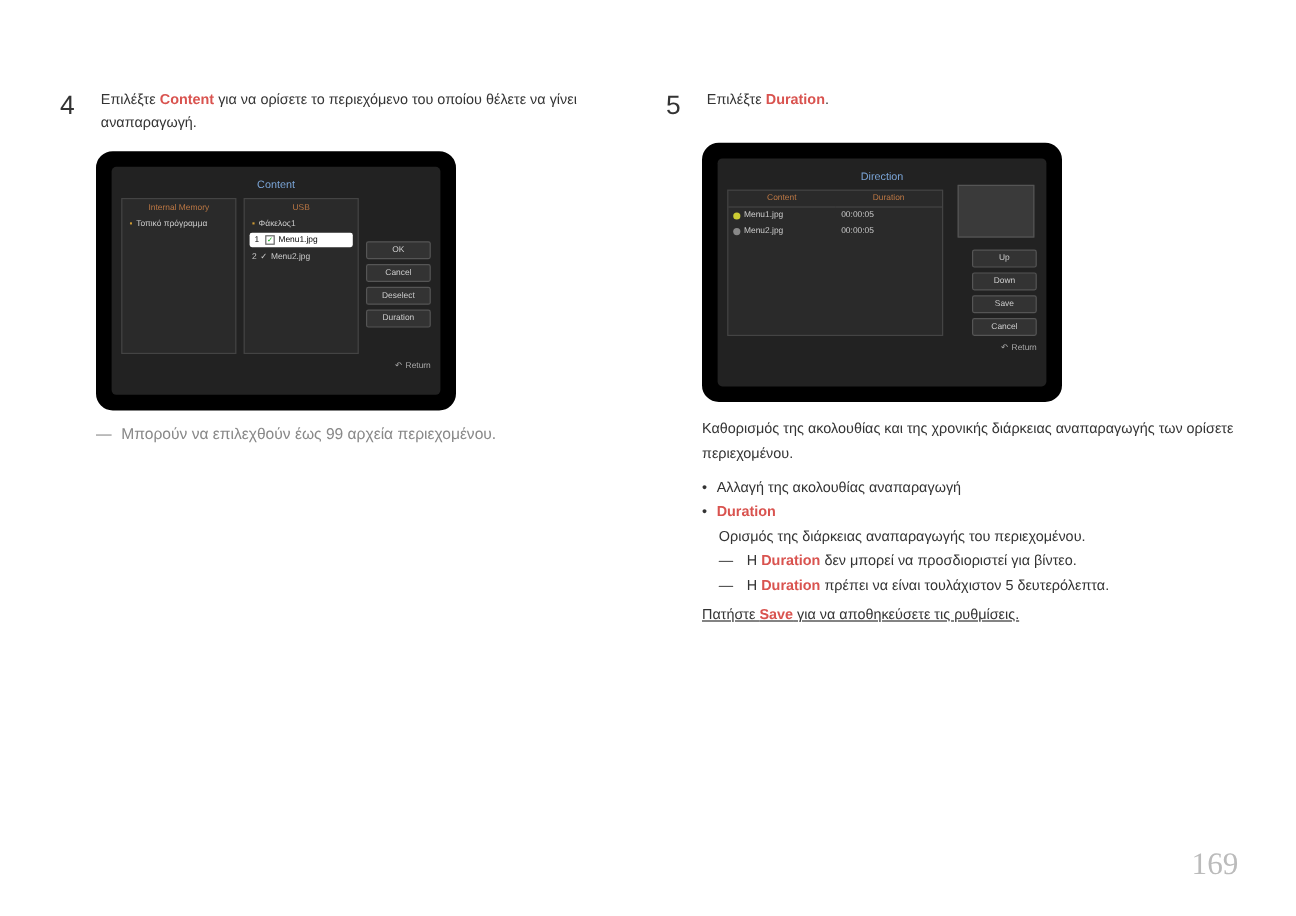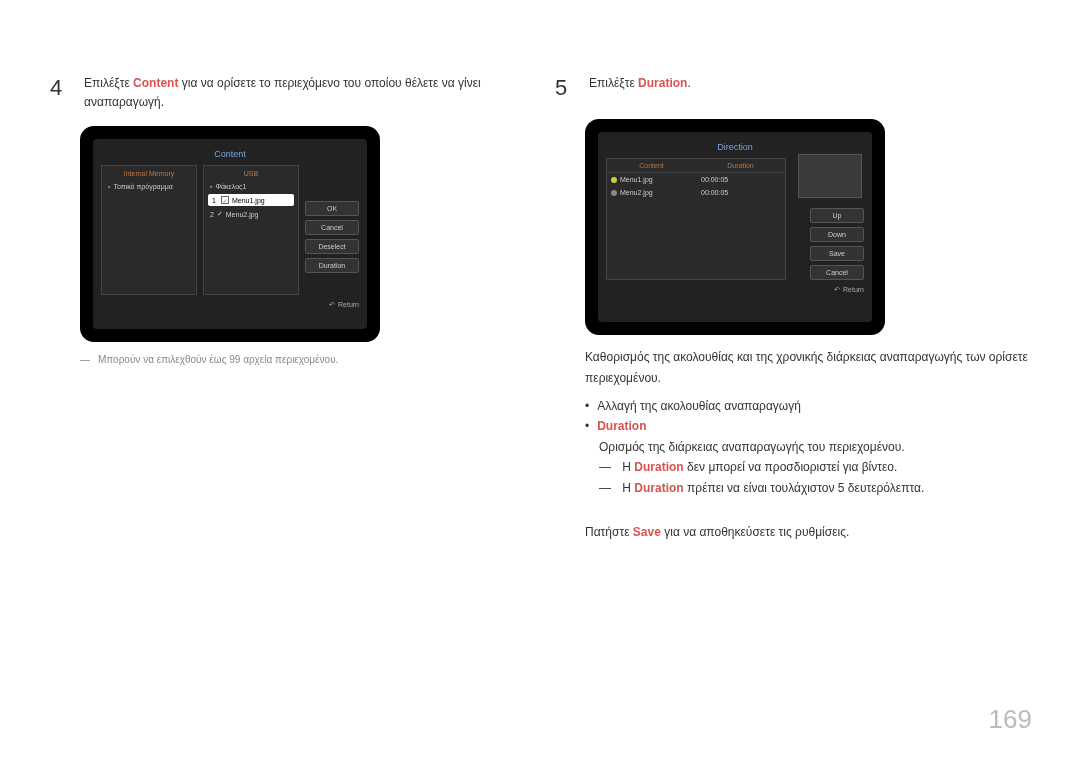--- a/index.html
+++ b/index.html
@@ -61,31 +61,31 @@
   .dev2-table { border: 1px solid #444; background: #2a2a2a; width: 180px; min-height: 110px; }
   .dev2-head { display: flex; }
   .dev2-head div { flex: 1; text-align: center; color: #b74; font-size: 7px; padding: 3px 0; border-bottom: 1px solid #444; }
   .dev2-row { display: flex; font-size: 7px; padding: 3px 4px; align-items: center; }
   .dev2-row .c1 { flex: 1; display:flex; align-items:center; gap:3px; }
   .dev2-row .c2 { flex: 1; text-align: left; padding-left: 10px; }
   .dot-y { width:6px; height:6px; border-radius:50%; background:#cc3; display:inline-block;}
   .dot-g { width:6px; height:6px; border-radius:50%; background:#888; display:inline-block;}
   .dev2-right { width: 54px; display: flex; flex-direction: column; gap: 4px; margin-left: auto; margin-top: 50px; }
 
-  .note { font-size: 10px; color: #888; margin-left: 30px; margin-top: 8px; }
+  .note { font-size: 13px; color: #888; margin-left: 30px; margin-top: 8px; }
   .note::before { content: "―"; margin-right: 8px; color:#888; }
 
   .body-text { font-size: 12px; line-height: 1.7; margin-left: 30px; margin-bottom: 8px; }
   ul.blist { list-style: none; margin-left: 30px; font-size: 12px; line-height: 1.7; }
   ul.blist > li::before { content: "•"; margin-right: 8px; }
   .sub { margin-left: 44px; font-size: 12px; line-height: 1.7; }
   .dash-item { margin-left: 44px; font-size: 12px; line-height: 1.7; }
   .dash-item::before { content: "―"; margin-right: 8px; color:#333; }
 
-  .pgnum { position: absolute; bottom: 28px; right: 48px; font-size: 26px; color: #bbb; font-weight: 300; }
+  .pgnum { position: absolute; bottom: 28px; right: 48px; font-size: 26px; color: #bbb; font-weight: 300; font-family: Liberation Serif, serif; }
 </style>
 </head>
 <body>
 
 <div class="page">
 
   <div class="col">
     <div class="step-row">
       <div class="step-num">4</div>
       <div class="step-text">
@@ -190,19 +190,19 @@
     </ul>
     <div class="sub">Ορισμός της διάρκειας αναπαραγωγής του περιεχομένου.</div>
 
     <div class="dash-item">
       <span>Η </span><span class="hl">Duration</span><span> δεν μπορεί να προσδιοριστεί για βίντεο.</span>
     </div>
     <div class="dash-item">
       <span>Η </span><span class="hl">Duration</span><span> πρέπει να είναι τουλάχιστον 5 δευτερόλεπτα.</span>
     </div>
 
-    <div class="body-text" style="margin-top:24px;">
+    <div class="body-text" style="margin-top:4px;text-decoration:underline;">
       <span>Πατήστε </span><span class="hl">Save</span><span> για να αποθηκεύσετε τις ρυθμίσεις.</span>
     </div>
   </div>
 </div>
 
 <div class="pgnum">169</div>
 
 </body></html>

